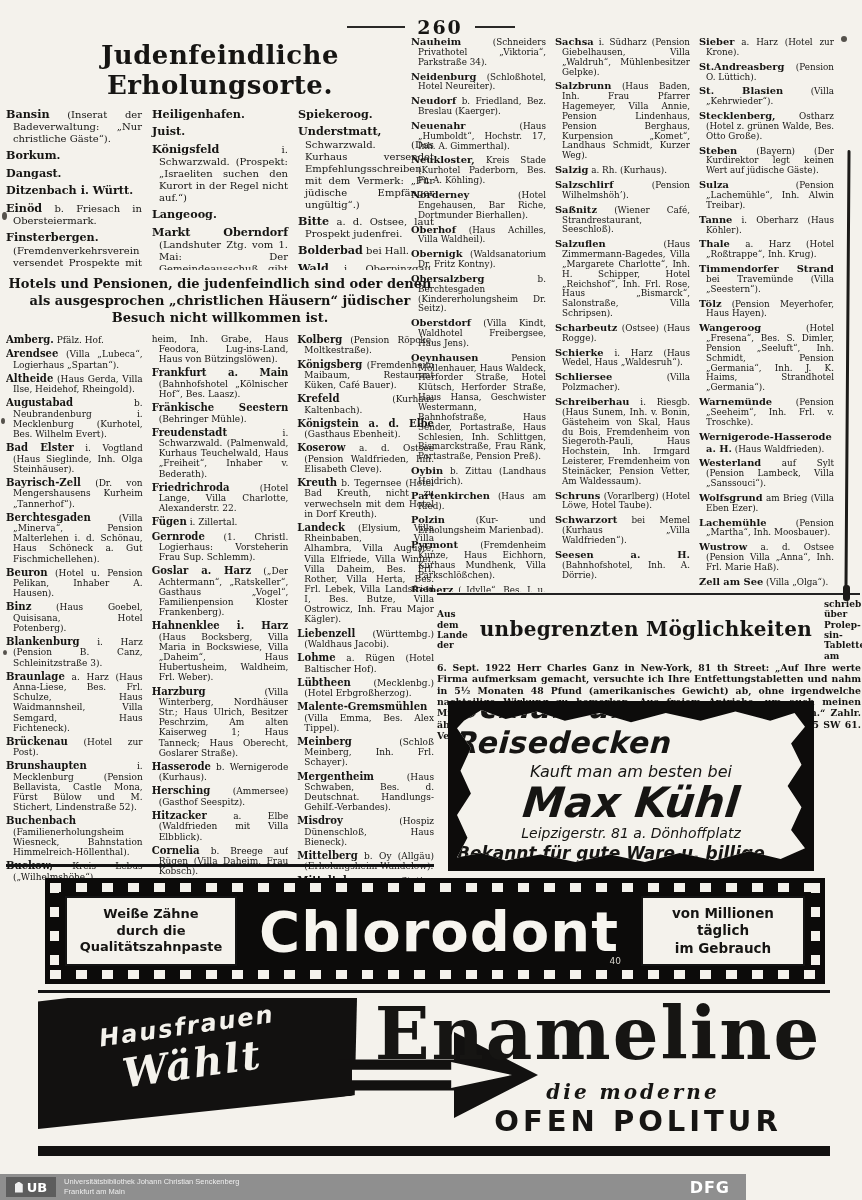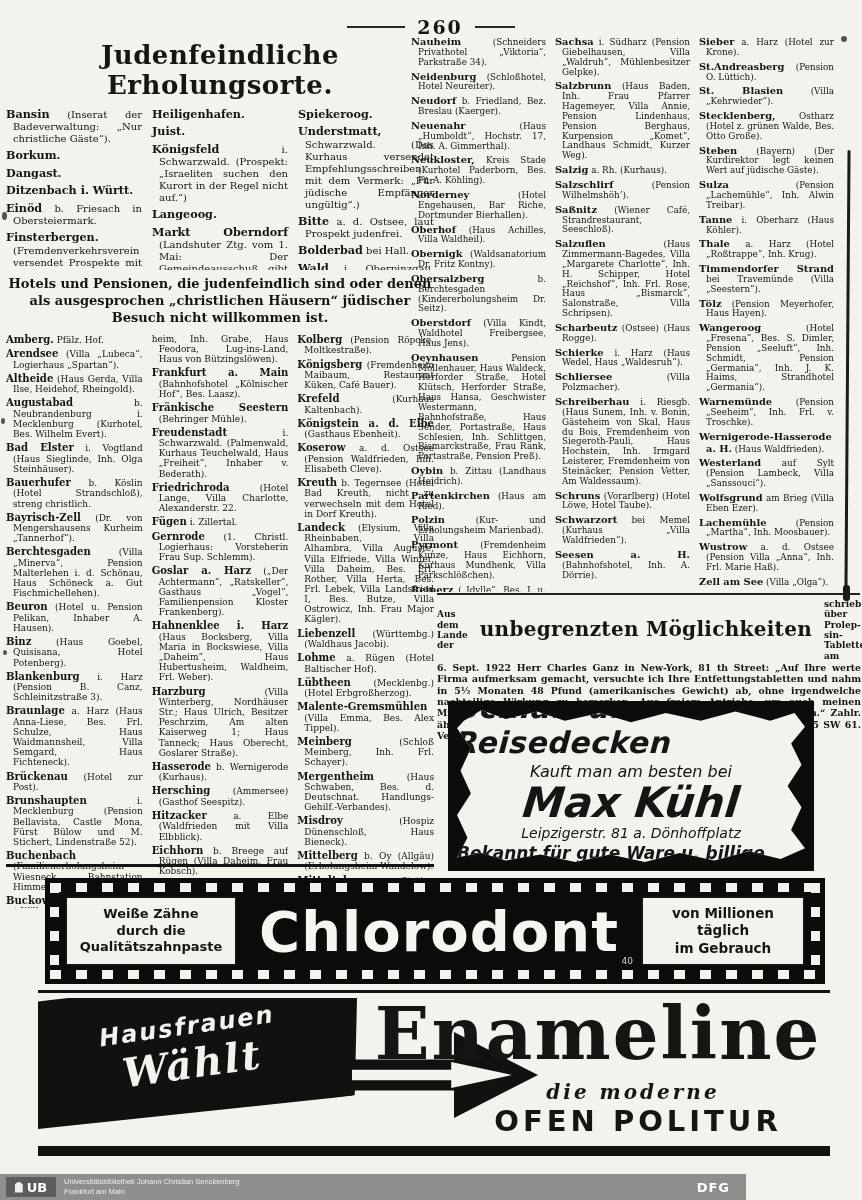--- a/index.html
+++ b/index.html
@@ -49,21 +49,21 @@
   .kuehl-addr{font-family:"DejaVu Sans",sans-serif;font-style:italic;font-size:14px;margin-top:1px;}
   .kuehl-slogan{font-family:"DejaVu Sans",sans-serif;font-weight:bold;font-style:italic;font-size:17px;margin-top:2px;}
   
   .chlorodont{position:absolute;left:45px;top:878px;width:780px;height:106px;background:#0c0b0a;}
   .sprocket-top,.sprocket-bottom{position:absolute;left:5px;right:5px;height:9px;background:repeating-linear-gradient(90deg,#f4f2ec 0 11px,transparent 11px 26px);}
   .sprocket-top{top:5px;}
   .sprocket-bottom{bottom:5px;}
   .sprocket-left,.sprocket-right{position:absolute;top:5px;bottom:5px;width:9px;background:repeating-linear-gradient(180deg,#f4f2ec 0 10px,transparent 10px 24px);}
   .sprocket-left{left:5px;}
   .sprocket-right{right:5px;}
-  .chloro-inner{position:absolute;left:20px;right:20px;top:18px;bottom:18px;display:flex;gap:4px;align-items:stretch;}
+  .chloro-inner{position:absolute;left:20px;right:20px;top:18px;bottom:18px;display:flex;gap:16px;align-items:stretch;}
   .chloro-panel{background:#f4f2ec;border:2px solid #141414;display:flex;flex-direction:column;justify-content:center;align-items:center;font-family:"DejaVu Sans",sans-serif;font-weight:bold;text-align:center;line-height:1.3;}
   .chloro-left{flex:0 0 168px;font-size:13px;}
   .chloro-right{flex:0 0 160px;font-size:13.5px;}
   .chloro-center{flex:1;position:relative;display:flex;align-items:center;justify-content:center;color:#f7f5ef;}
   .chloro-brand{font-family:"DejaVu Sans",sans-serif;font-weight:bold;font-size:56px;letter-spacing:1px;}
   .chloro-num{position:absolute;right:4px;bottom:0px;font-size:9px;color:#d8d5cd;font-family:"DejaVu Sans",sans-serif;}
   .separator{position:absolute;left:38px;top:990px;width:792px;height:3px;background:#141414;}
   
   .enameline{position:absolute;left:38px;top:998px;width:792px;height:158px;background:#f4f2ec;border-bottom:10px solid #121110;box-sizing:border-box;overflow:hidden;}
   .ename-banner{
@@ -86,21 +86,21 @@
   .speck{position:absolute;background:#55524c;border-radius:50%;}
   .s1{left:2px;top:212px;width:5px;height:8px;}
   .s2{left:1px;top:418px;width:4px;height:6px;}
   .s3{left:3px;top:650px;width:4px;height:5px;}
   .s4{left:841px;top:36px;width:6px;height:6px;}
   
   .footer{position:absolute;left:0;bottom:0;width:746px;height:26px;background:#8f8f8f;display:flex;align-items:center;}
   .ub-box{margin-left:6px;width:50px;height:20px;background:#5d5d5d;color:#fff;display:flex;align-items:center;justify-content:center;gap:4px;font-family:"DejaVu Sans",sans-serif;font-weight:bold;font-size:13px;}
   .ub-emblem{width:8px;height:11px;background:#efefef;clip-path:polygon(50% 0,100% 25%,100% 100%,0 100%,0 25%);}
   .footer-text{color:#ededed;font-size:7.5px;line-height:1.3;margin-left:8px;font-family:"Liberation Sans",sans-serif;}
-  .dfg{margin-left:auto;margin-right:16px;color:#fff;font-weight:bold;font-size:13px;font-family:"DejaVu Sans",sans-serif;letter-spacing:1px;}
+  .dfg{margin-left:auto;margin-right:16px;color:#fff;font-weight:bold;font-size:16px;font-family:"DejaVu Sans",sans-serif;letter-spacing:1px;}
 </style>
 </head>
 <body>
 
 <div class="page">
 
   <div class="pagenum-row">
     <div class="pn-rule"></div>
     <div class="pagenum">260</div>
     <div class="pn-rule short"></div>
@@ -133,21 +133,20 @@
         </div>
     </div>
     <div class="intro">Hotels und Pensionen, die judenfeindlich sind oder denen als ausgesprochen „christlichen Häusern“ jüdischer Besuch nicht willkommen ist.</div>
     <div class="listing-row">
       <div class="col">
           <p class="entry"><span class="term">Amberg.</span> Pfälz. Hof.</p>
           <p class="entry"><span class="term">Arendsee</span> (Villa „Lubeca“, Logierhaus „Spartan“).</p>
           <p class="entry"><span class="term">Altheide</span> (Haus Gerda, Villa Ilse, Heidehof, Rheingold).</p>
           <p class="entry"><span class="term">Augustabad</span> b. Neubrandenburg i. Mecklenburg (Kurhotel, Bes. Wilhelm Evert).</p>
           <p class="entry"><span class="term">Bad Elster</span> i. Vogtland (Haus Sieglinde, Inh. Olga Steinhäuser).</p>
-          <p class="entry"><span class="term">Bauerhufer</span> b. Köslin (Hotel Strandschloß), streng christlich.</p>
           <p class="entry"><span class="term">Bayrisch-Zell</span> (Dr. von Mengershausens Kurheim „Tannerhof“).</p>
           <p class="entry"><span class="term">Berchtesgaden</span> (Villa „Minerva“, Pension Malterlehen i. d. Schönau, Haus Schöneck a. Gut Fischmichellehen).</p>
           <p class="entry"><span class="term">Beuron</span> (Hotel u. Pension Pelikan, Inhaber A. Hausen).</p>
           <p class="entry"><span class="term">Binz</span> (Haus Goebel, Quisisana, Hotel Potenberg).</p>
           <p class="entry"><span class="term">Blankenburg</span> i. Harz (Pension B. Canz, Schleinitzstraße 3).</p>
           <p class="entry"><span class="term">Braunlage</span> a. Harz (Haus Anna-Liese, Bes. Frl. Schulze, Haus Waidmannsheil, Villa Semgard, Haus Fichteneck).</p>
           <p class="entry"><span class="term">Brückenau</span> (Hotel zur Post).</p>
           <p class="entry"><span class="term">Brunshaupten</span> i. Mecklenburg (Pension Bellavista, Castle Mona, Fürst Bülow und M. Stichert, Lindenstraße 52).</p>
           <p class="entry"><span class="term">Buchenbach</span> (Familienerholungsheim Wiesneck, Bahnstation Himmelreich-Höllenthal).</p>
           <p class="entry"><span class="term">Buckow,</span> Kreis Lebus („Wilhelmshöhe“).</p>
@@ -159,21 +158,21 @@
           <p class="entry"><span class="term">Freudenstadt</span> i. Schwarzwald. (Palmenwald, Kurhaus Teuchelwald, Haus „Freiheit“, Inhaber v. Bederath).</p>
           <p class="entry"><span class="term">Friedrichroda</span> (Hotel Lange, Villa Charlotte, Alexanderstr. 22.</p>
           <p class="entry"><span class="term">Fügen</span> i. Zillertal.</p>
           <p class="entry"><span class="term">Gernrode</span> (1. Christl. Logierhaus: Vorsteherin Frau Sup. Schlemm).</p>
           <p class="entry"><span class="term">Goslar a. Harz</span> („Der Achtermann“, „Ratskeller“, Gasthaus „Vogel“, Familienpension Kloster Frankenberg).</p>
           <p class="entry"><span class="term">Hahnenklee i. Harz</span> (Haus Bocksberg, Villa Maria in Bockswiese, Villa „Daheim“, Haus Hubertusheim, Waldheim, Frl. Weber).</p>
           <p class="entry"><span class="term">Harzburg</span> (Villa Winterberg, Nordhäuser Str.; Haus Ulrich, Besitzer Peschrzim, Am alten Kaiserweg 1; Haus Tanneck; Haus Oberecht, Goslarer Straße).</p>
           <p class="entry"><span class="term">Hasserode</span> b. Wernigerode (Kurhaus).</p>
           <p class="entry"><span class="term">Hersching</span> (Ammersee) (Gasthof Seespitz).</p>
           <p class="entry"><span class="term">Hitzacker</span> a. Elbe (Waldfrieden mit Villa Elbblick).</p>
-          <p class="entry"><span class="term">Eichhorn</span> b. Breege auf Rügen (Villa Daheim, Frau Kobsch).</p>
+          <p class="entry"><span class="term">Cornelia</span> b. Breege auf Rügen (Villa Daheim, Frau Kobsch).</p>
           <p class="entry"><span class="term">Karlsbad</span> (Elisabethh., Hotel National, Römischer Feldherr, Italia, Florenz, Insel Malta, Rosenstock, Kaiserstraße, Brandenburger Hof, Diamant, Haus Abbazia, Gasthaus Alt-Heidelberg).</p>
         </div>
       <div class="col">
           <p class="entry"><span class="term">Kolberg</span> (Pension Röpcke, Moltkestraße).</p>
           <p class="entry"><span class="term">Königsberg</span> (Fremdenheim Maibaum, Restaurant Küken, Café Bauer).</p>
           <p class="entry"><span class="term">Krefeld</span> (Kurhaus Kaltenbach).</p>
           <p class="entry"><span class="term">Königstein a. d. Elbe</span> (Gasthaus Ebenheit).</p>
           <p class="entry"><span class="term">Koserow</span> a. d. Ostsee (Pension Waldfrieden, Inh. Elisabeth Cleve).</p>
           <p class="entry"><span class="term">Kreuth</span> b. Tegernsee (Hotel Bad Kreuth, nicht zu verwechseln mit dem Hotel in Dorf Kreuth).</p>
           <p class="entry"><span class="term">Landeck</span> (Elysium, Villa Rheinbaben, Villa Alhambra, Villa Auguste, Villa Elfriede, Villa Winter, Villa Daheim, Bes. Frl. Rother, Villa Herta, Bes. Frl. Lebek, Villa Landsfried I, Bes. Butze, Villa Ostrowicz, Inh. Frau Major Kägler).</p>

